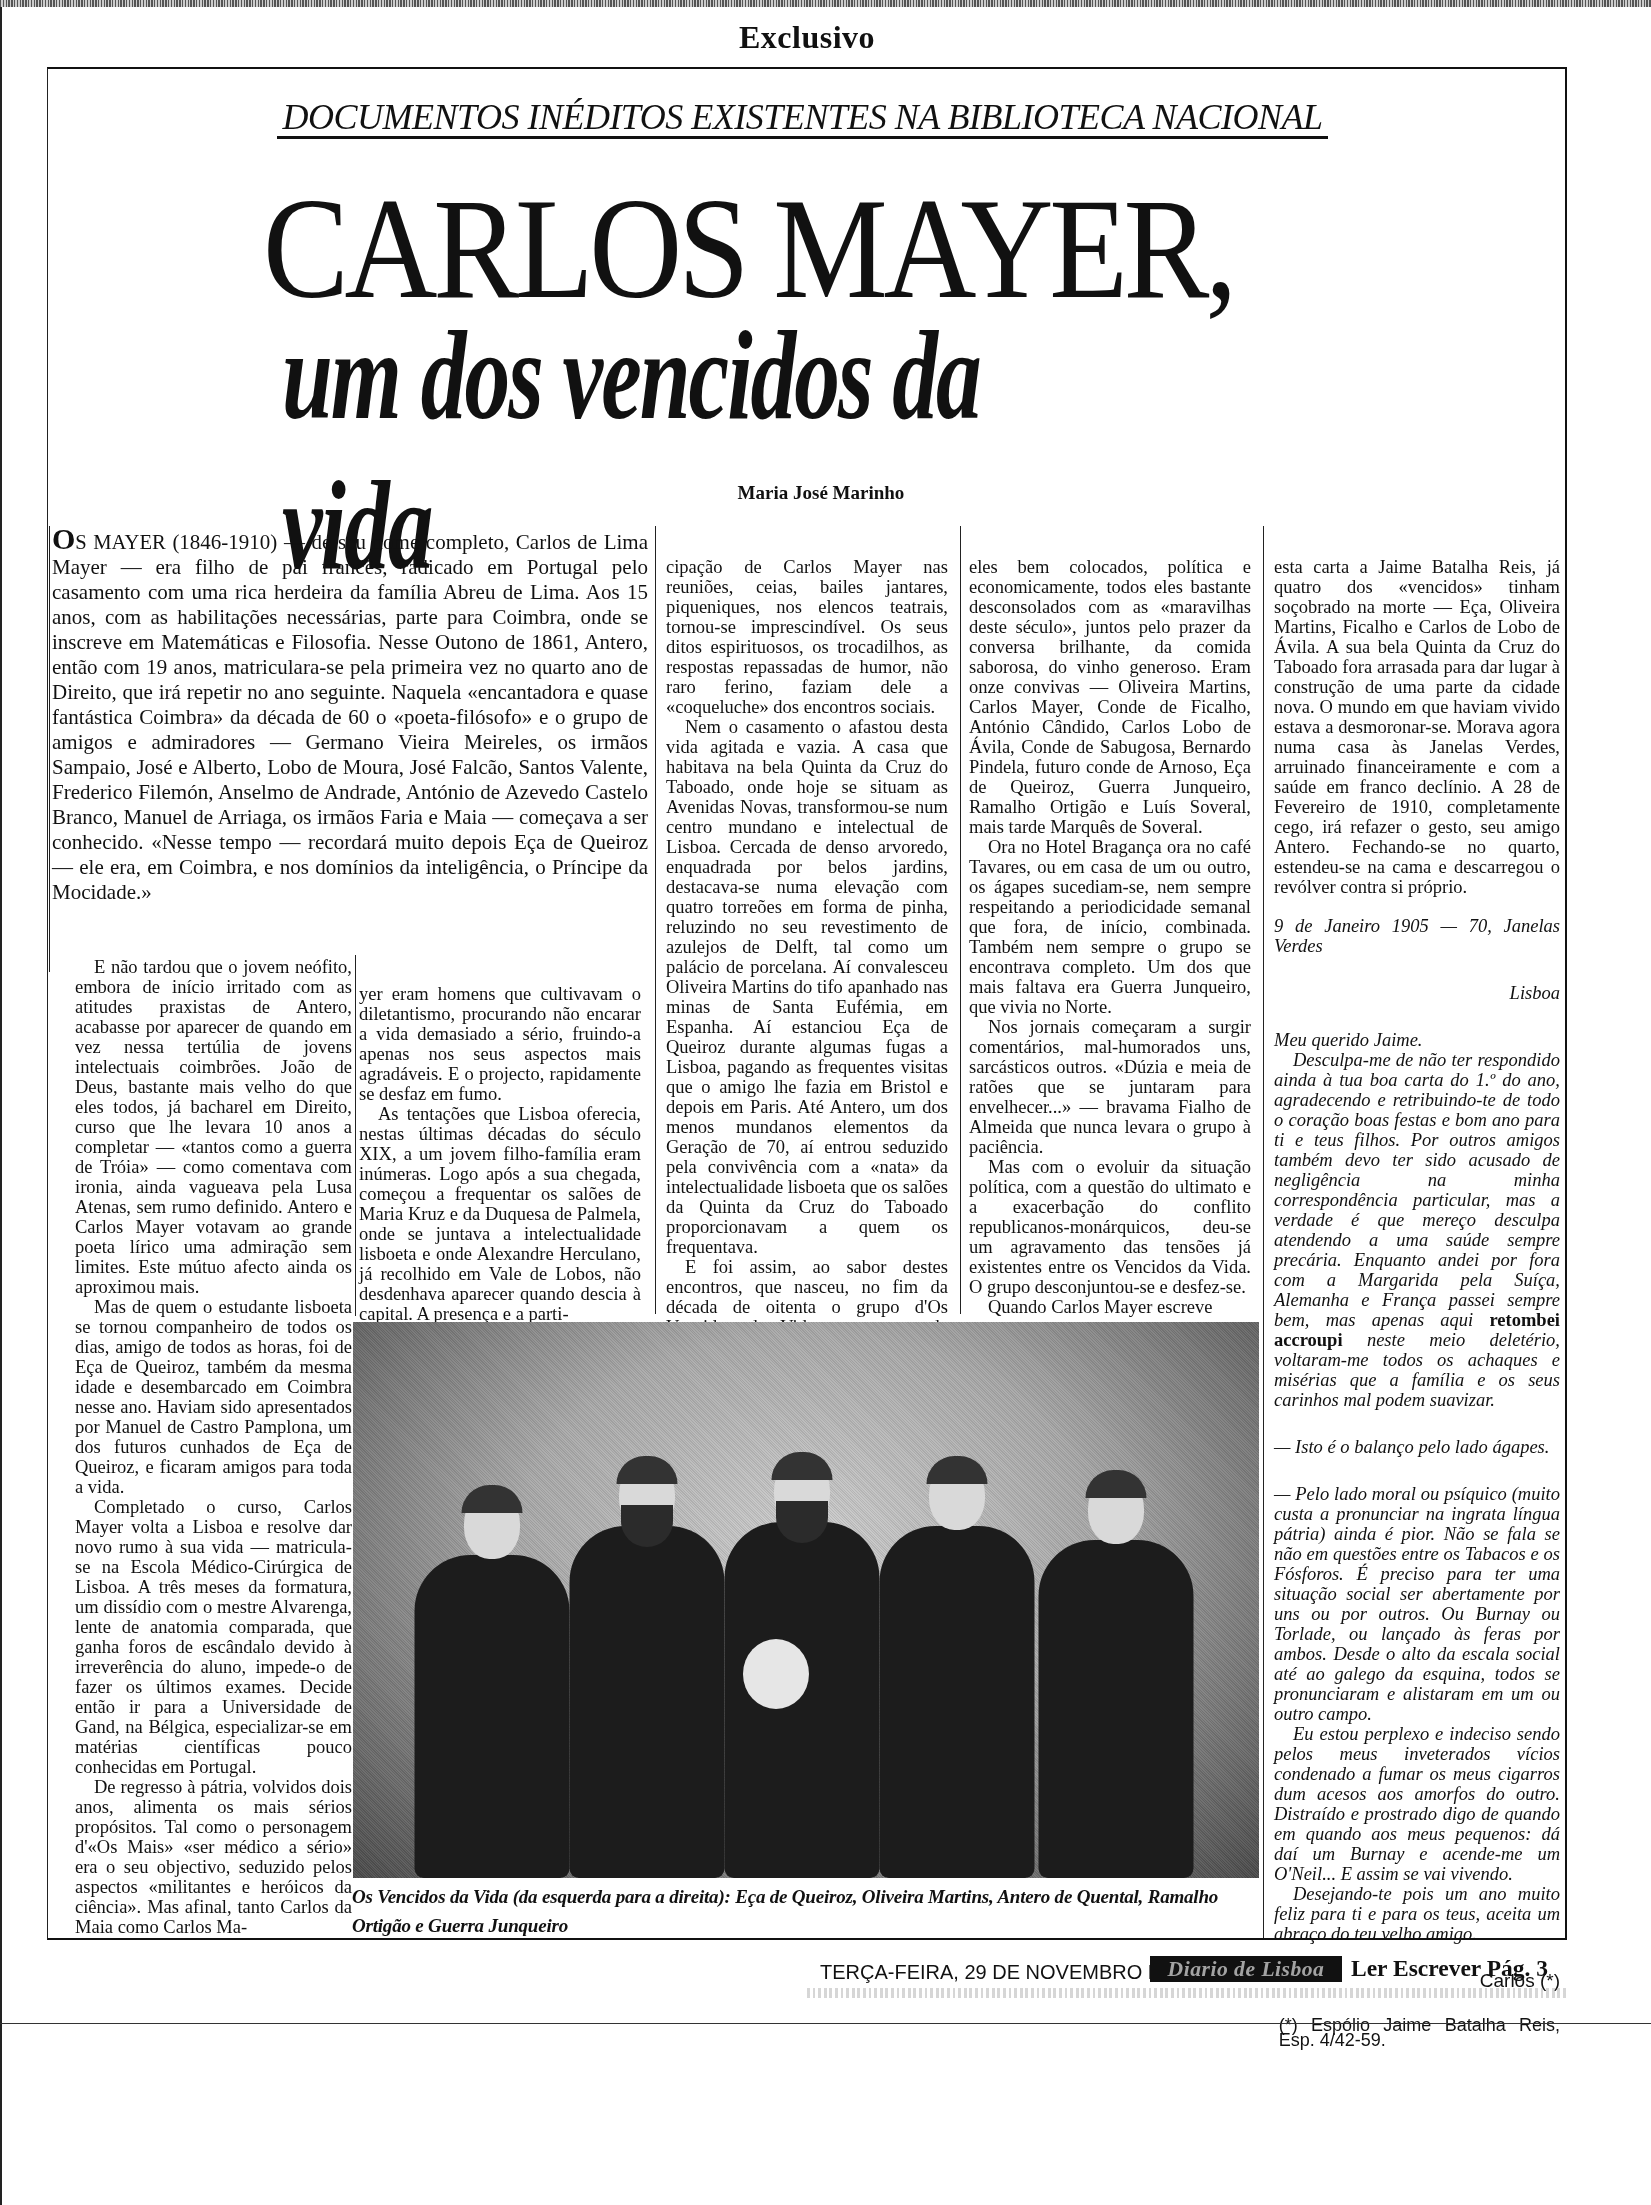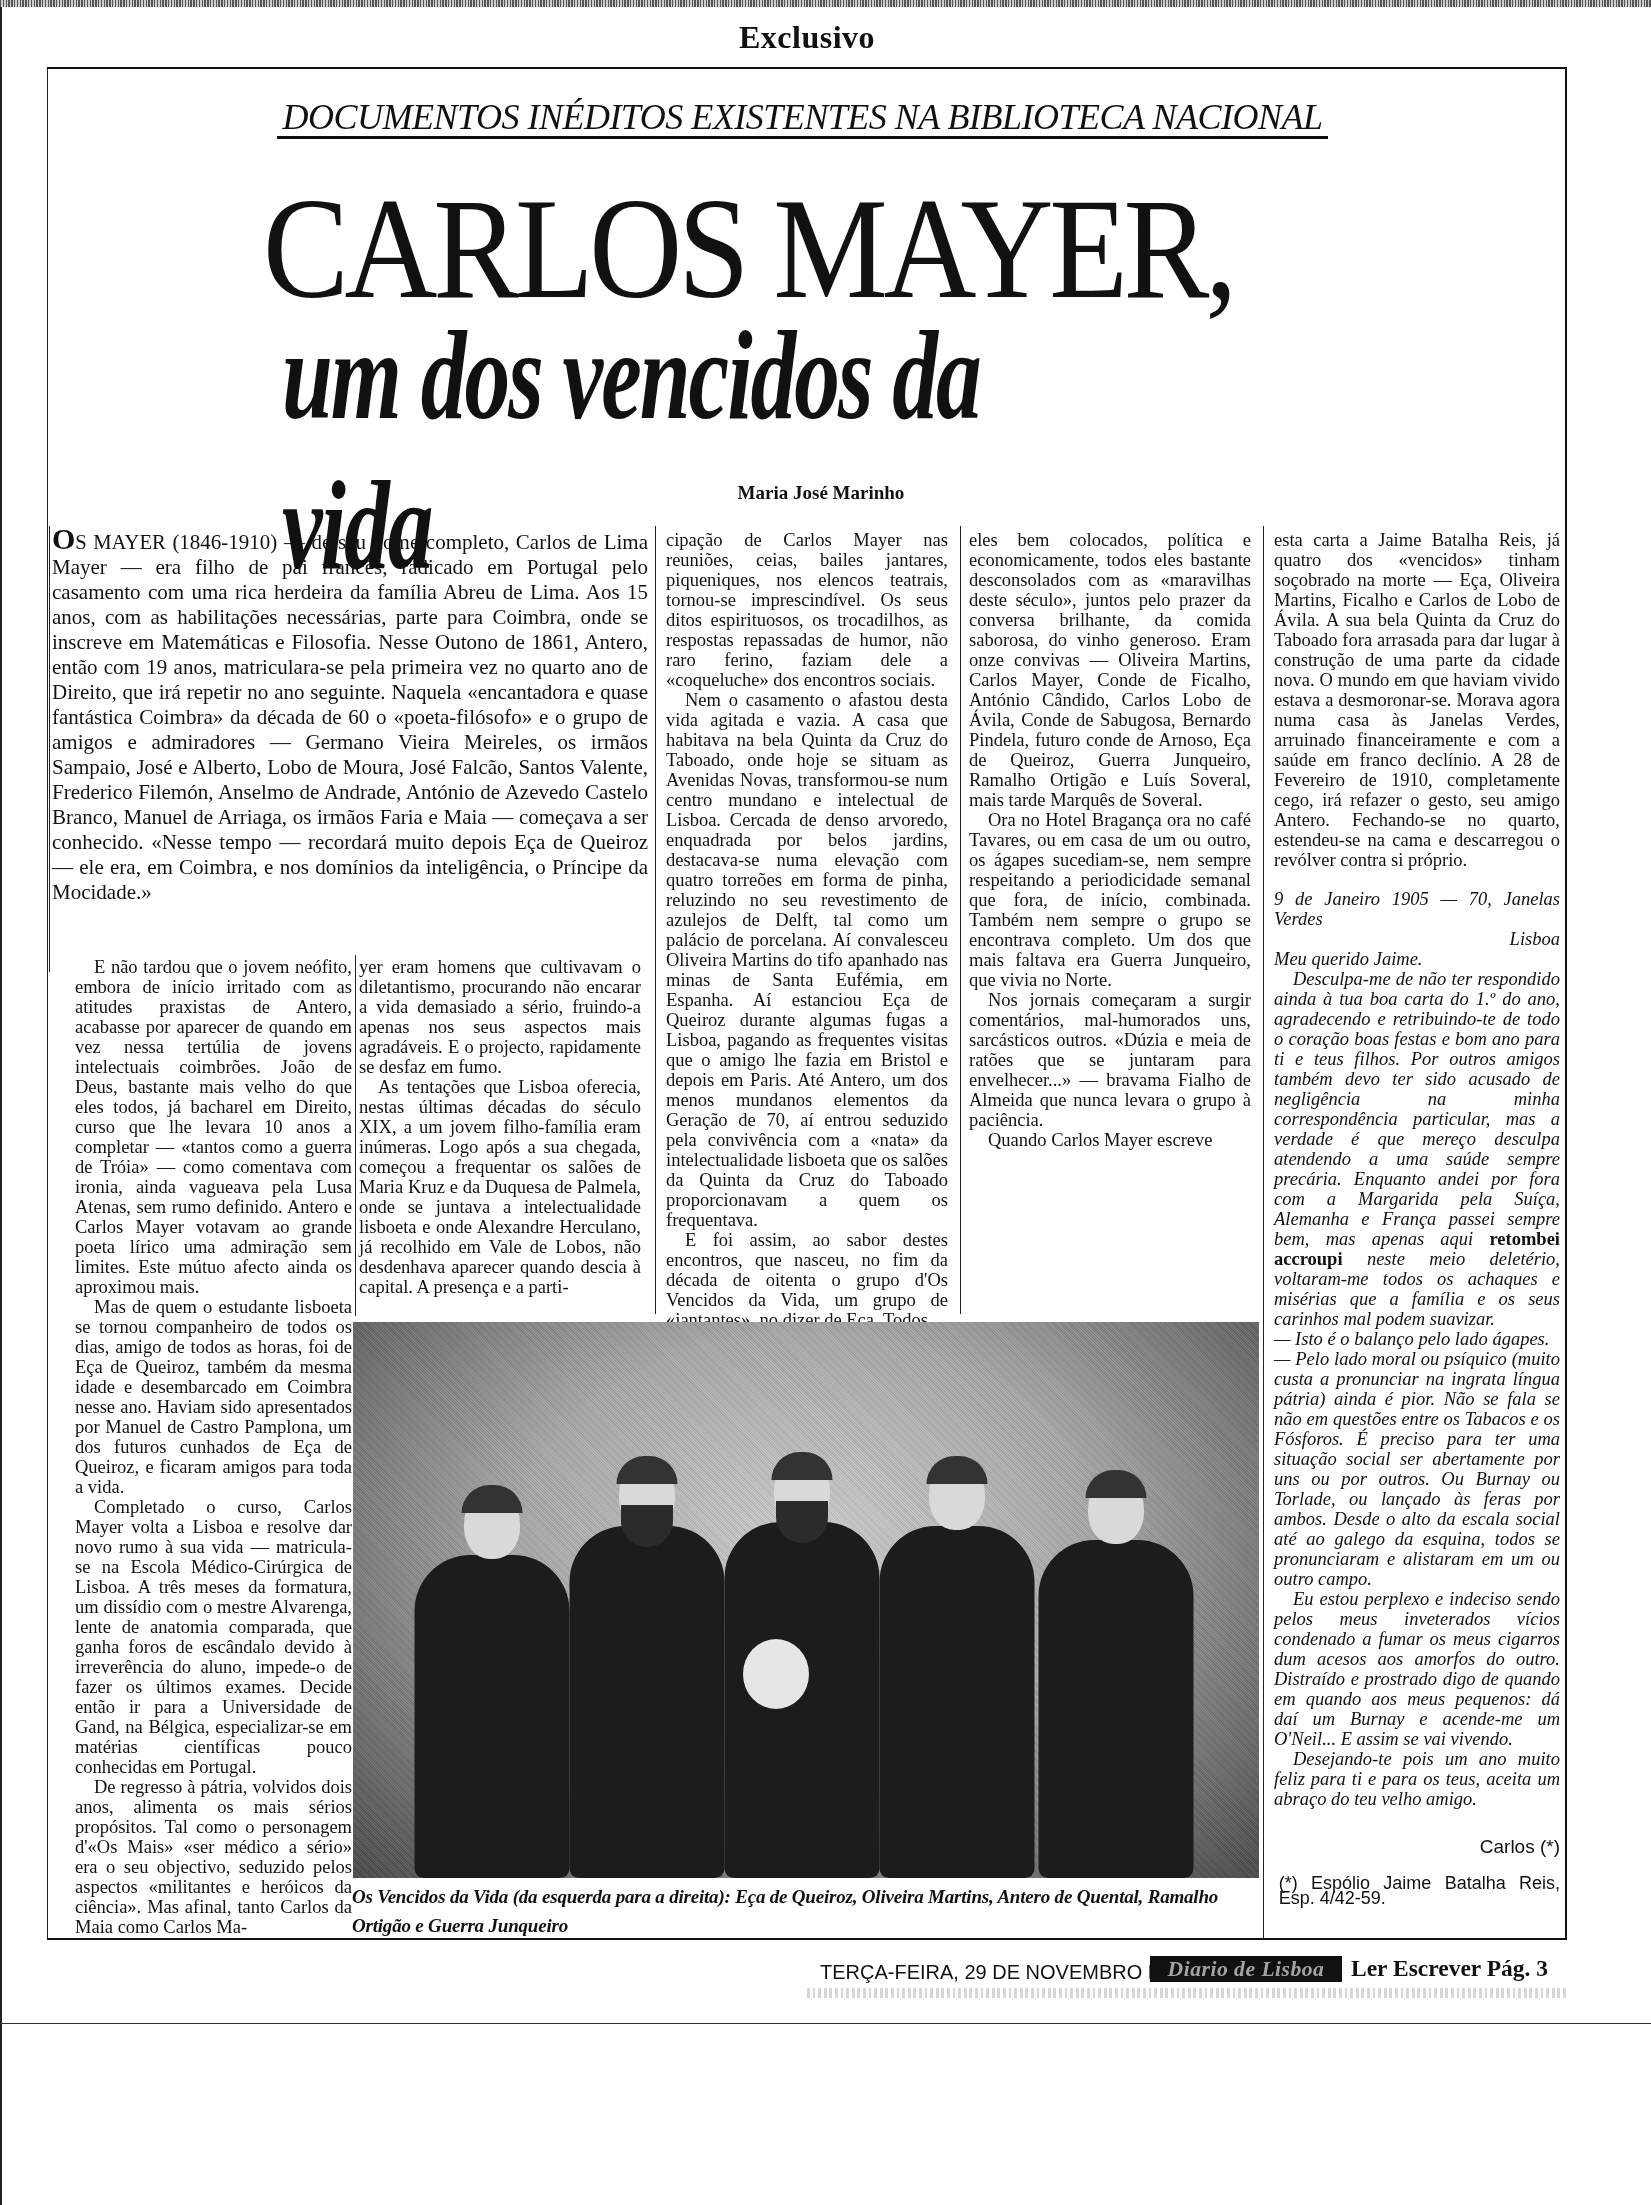--- a/index.html
+++ b/index.html
@@ -28,21 +28,21 @@
   .byline { position: absolute; left: 657px; top: 482px; width: 328px; text-align: center;
     font-size: 19px; font-weight: bold; }
 
   .lead { position: absolute; left: 52px; top: 529px; width: 596px; font-size: 21px; line-height: 25px;
     text-align: justify; hyphens: manual; }
   .lead .drop { font-size: 30px; font-weight: bold; line-height: 19px; }
   .lead .smallcaps { font-size: 20.6px; }
 
   .col { position: absolute; font-size: 18.5px; line-height: 20px; text-align: justify; }
   .col p { text-indent: 19px; }
-  .col p.noindent { text-indent: 0; }
+  .col p.noindent { text-indent: 0; margin-top: 27px; }
   .col1 { left: 75px; top: 957px; width: 277px; }
   .col2 { left: 359px; top: 957px; width: 282px; }
   .col3 { left: 666px; top: 530px; width: 282px; }
   .col4 { left: 969px; top: 530px; width: 282px; }
   .col5 { left: 1274px; top: 530px; width: 286px; }
 
   .vrule { position: absolute; width: 1.4px; background: #222; }
 
   .letter-date { font-style: italic; }
   .letter-place { font-style: italic; text-align: right; }
@@ -115,20 +115,21 @@
 <div class="col col3">
   <p class="noindent">cipação de Carlos Mayer nas reuniões, ceias, bailes jantares, piqueniques, nos elencos teatrais, tornou-se imprescindível. Os seus ditos espirituosos, os trocadilhos, as respostas repassadas de humor, não raro ferino, faziam dele a «coqueluche» dos encontros sociais.</p>
   <p>Nem o casamento o afastou desta vida agitada e vazia. A casa que habitava na bela Quinta da Cruz do Taboado, onde hoje se situam as Avenidas Novas, transformou-se num centro mundano e intelectual de Lisboa. Cercada de denso arvoredo, enquadrada por belos jardins, destacava-se numa elevação com quatro torreões em forma de pinha, reluzindo no seu revestimento de azulejos de Delft, tal como um palácio de porcelana. Aí convalesceu Oliveira Martins do tifo apanhado nas minas de Santa Eufémia, em Espanha. Aí estanciou Eça de Queiroz durante algumas fugas a Lisboa, pagando as frequentes visitas que o amigo lhe fazia em Bristol e depois em Paris. Até Antero, um dos menos mundanos elementos da Geração de 70, aí entrou seduzido pela convivência com a «nata» da intelectualidade lisboeta que os salões da Quinta da Cruz do Taboado proporcionavam a quem os frequentava.</p>
   <p>E foi assim, ao sabor destes encontros, que nasceu, no fim da década de oitenta o grupo d'Os Vencidos da Vida, um grupo de «jantantes», no dizer de Eça. Todos</p>
 </div>
 
 <div class="col col4">
   <p class="noindent">eles bem colocados, política e economicamente, todos eles bastante desconsolados com as «maravilhas deste século», juntos pelo prazer da conversa brilhante, da comida saborosa, do vinho generoso. Eram onze convivas — Oliveira Martins, Carlos Mayer, Conde de Ficalho, António Cândido, Carlos Lobo de Ávila, Conde de Sabugosa, Bernardo Pindela, futuro conde de Arnoso, Eça de Queiroz, Guerra Junqueiro, Ramalho Ortigão e Luís Soveral, mais tarde Marquês de Soveral.</p>
   <p>Ora no Hotel Bragança ora no café Tavares, ou em casa de um ou outro, os ágapes sucediam-se, nem sempre respeitando a periodicidade semanal que fora, de início, combinada. Também nem sempre o grupo se encontrava completo. Um dos que mais faltava era Guerra Junqueiro, que vivia no Norte.</p>
   <p>Nos jornais começaram a surgir comentários, mal-humorados uns, sarcásticos outros. «Dúzia e meia de ratões que se juntaram para envelhecer...» — bravama Fialho de Almeida que nunca levara o grupo à paciência.</p>
+  <p>Mas com o evoluir da situação política, com a questão do ultimato e a exacerbação do conflito republicanos-monárquicos, deu-se um agravamento das tensões já existentes entre os Vencidos da Vida. O grupo desconjuntou-se e desfez-se.</p>
   <p>Quando Carlos Mayer escreve</p>
 </div>
 
 <div class="col col5">
   <p class="noindent">esta carta a Jaime Batalha Reis, já quatro dos «vencidos» tinham soçobrado na morte — Eça, Oliveira Martins, Ficalho e Carlos de Lobo de Ávila. A sua bela Quinta da Cruz do Taboado fora arrasada para dar lugar à construção de uma parte da cidade nova. O mundo em que haviam vivido estava a desmoronar-se. Morava agora numa casa às Janelas Verdes, arruinado financeiramente e com a saúde em franco declínio. A 28 de Fevereiro de 1910, completamente cego, irá refazer o gesto, seu amigo Antero. Fechando-se no quarto, estendeu-se na cama e descarregou o revólver contra si próprio.</p>
   <p class="noindent letter-date" style="margin-top:19px;">9 de Janeiro 1905 — 70, Janelas Verdes</p>
   <p class="noindent letter-place">Lisboa</p>
   <p class="noindent letter-body">Meu querido Jaime.</p>
   <p class="letter-body"><span>Desculpa-me de não ter respondido ainda à tua boa carta do 1.º do ano, agradecendo e retribuindo-te de todo o coração boas festas e bom ano para ti e teus filhos. Por outros amigos também devo ter sido acusado de negligência na minha correspondência particular, mas a verdade é que mereço desculpa atendendo a uma saúde sempre precária. Enquanto andei por fora com a Margarida pela Suíça, Alemanha e França passei sempre bem, mas apenas aqui </span><b>retombei accroupi</b><span> neste meio deletério, voltaram-me todos os achaques e misérias que a família e os seus carinhos mal podem suavizar.</span></p>
   <p class="noindent letter-body">— Isto é o balanço pelo lado ágapes.</p>

